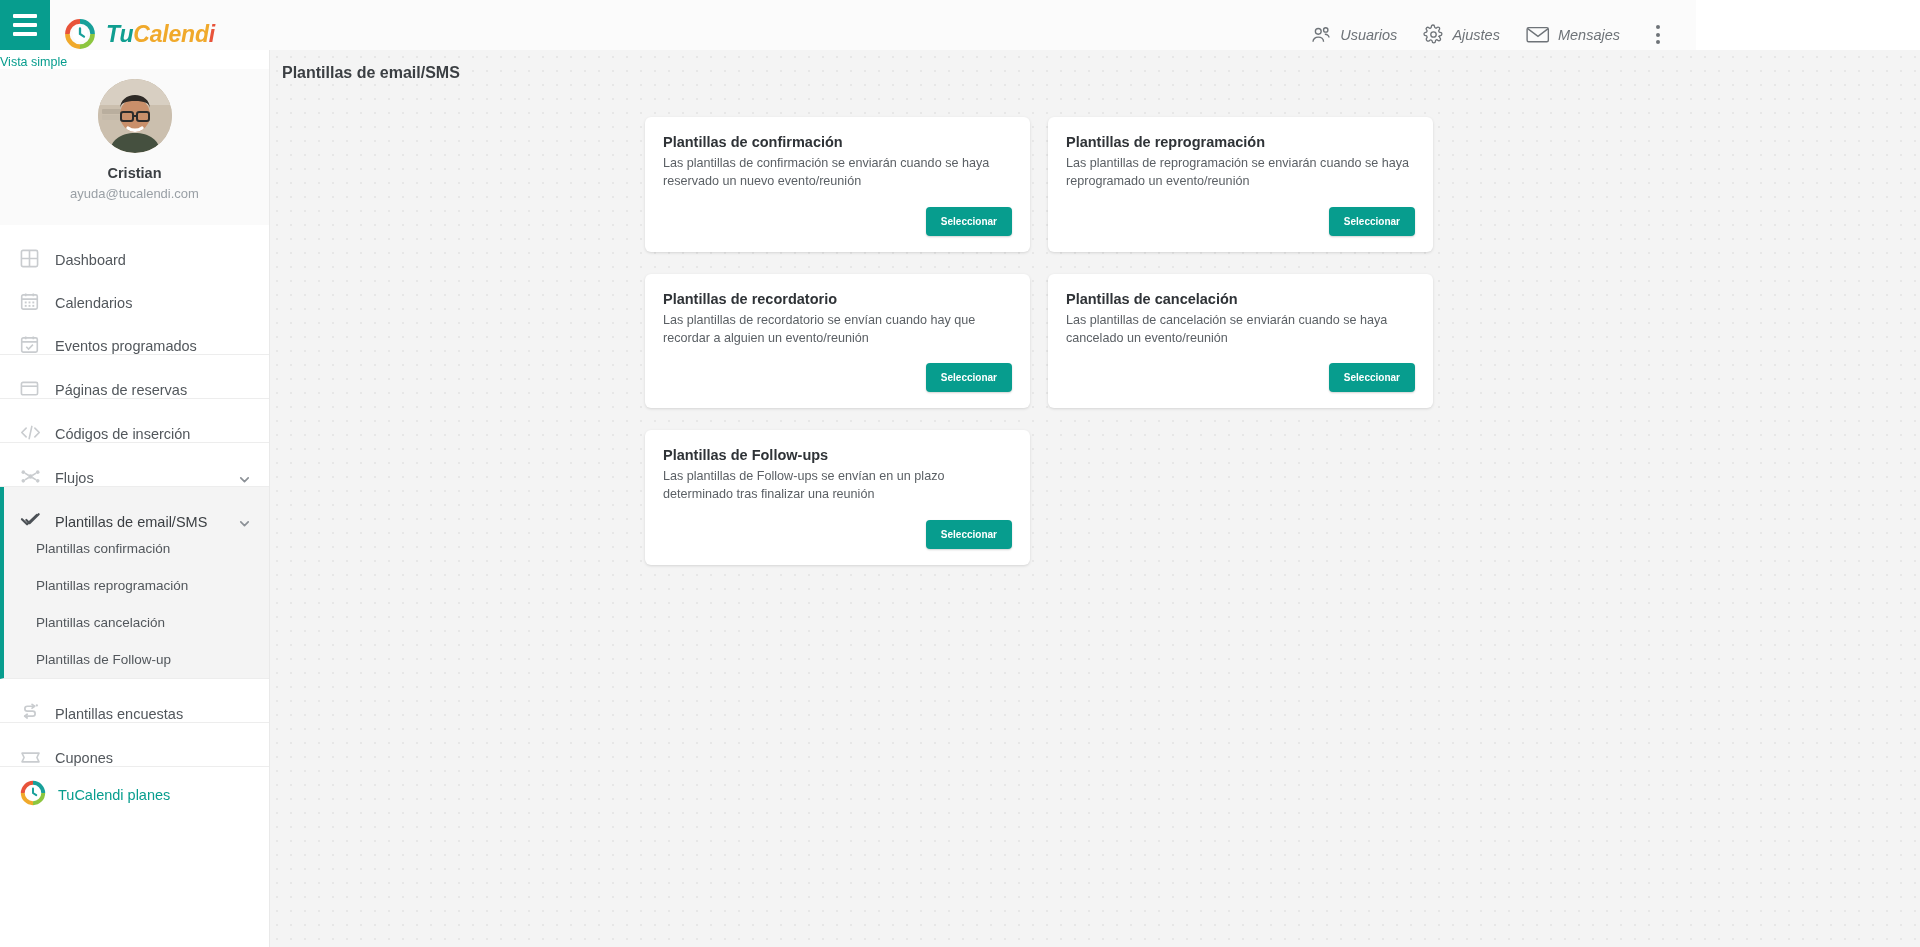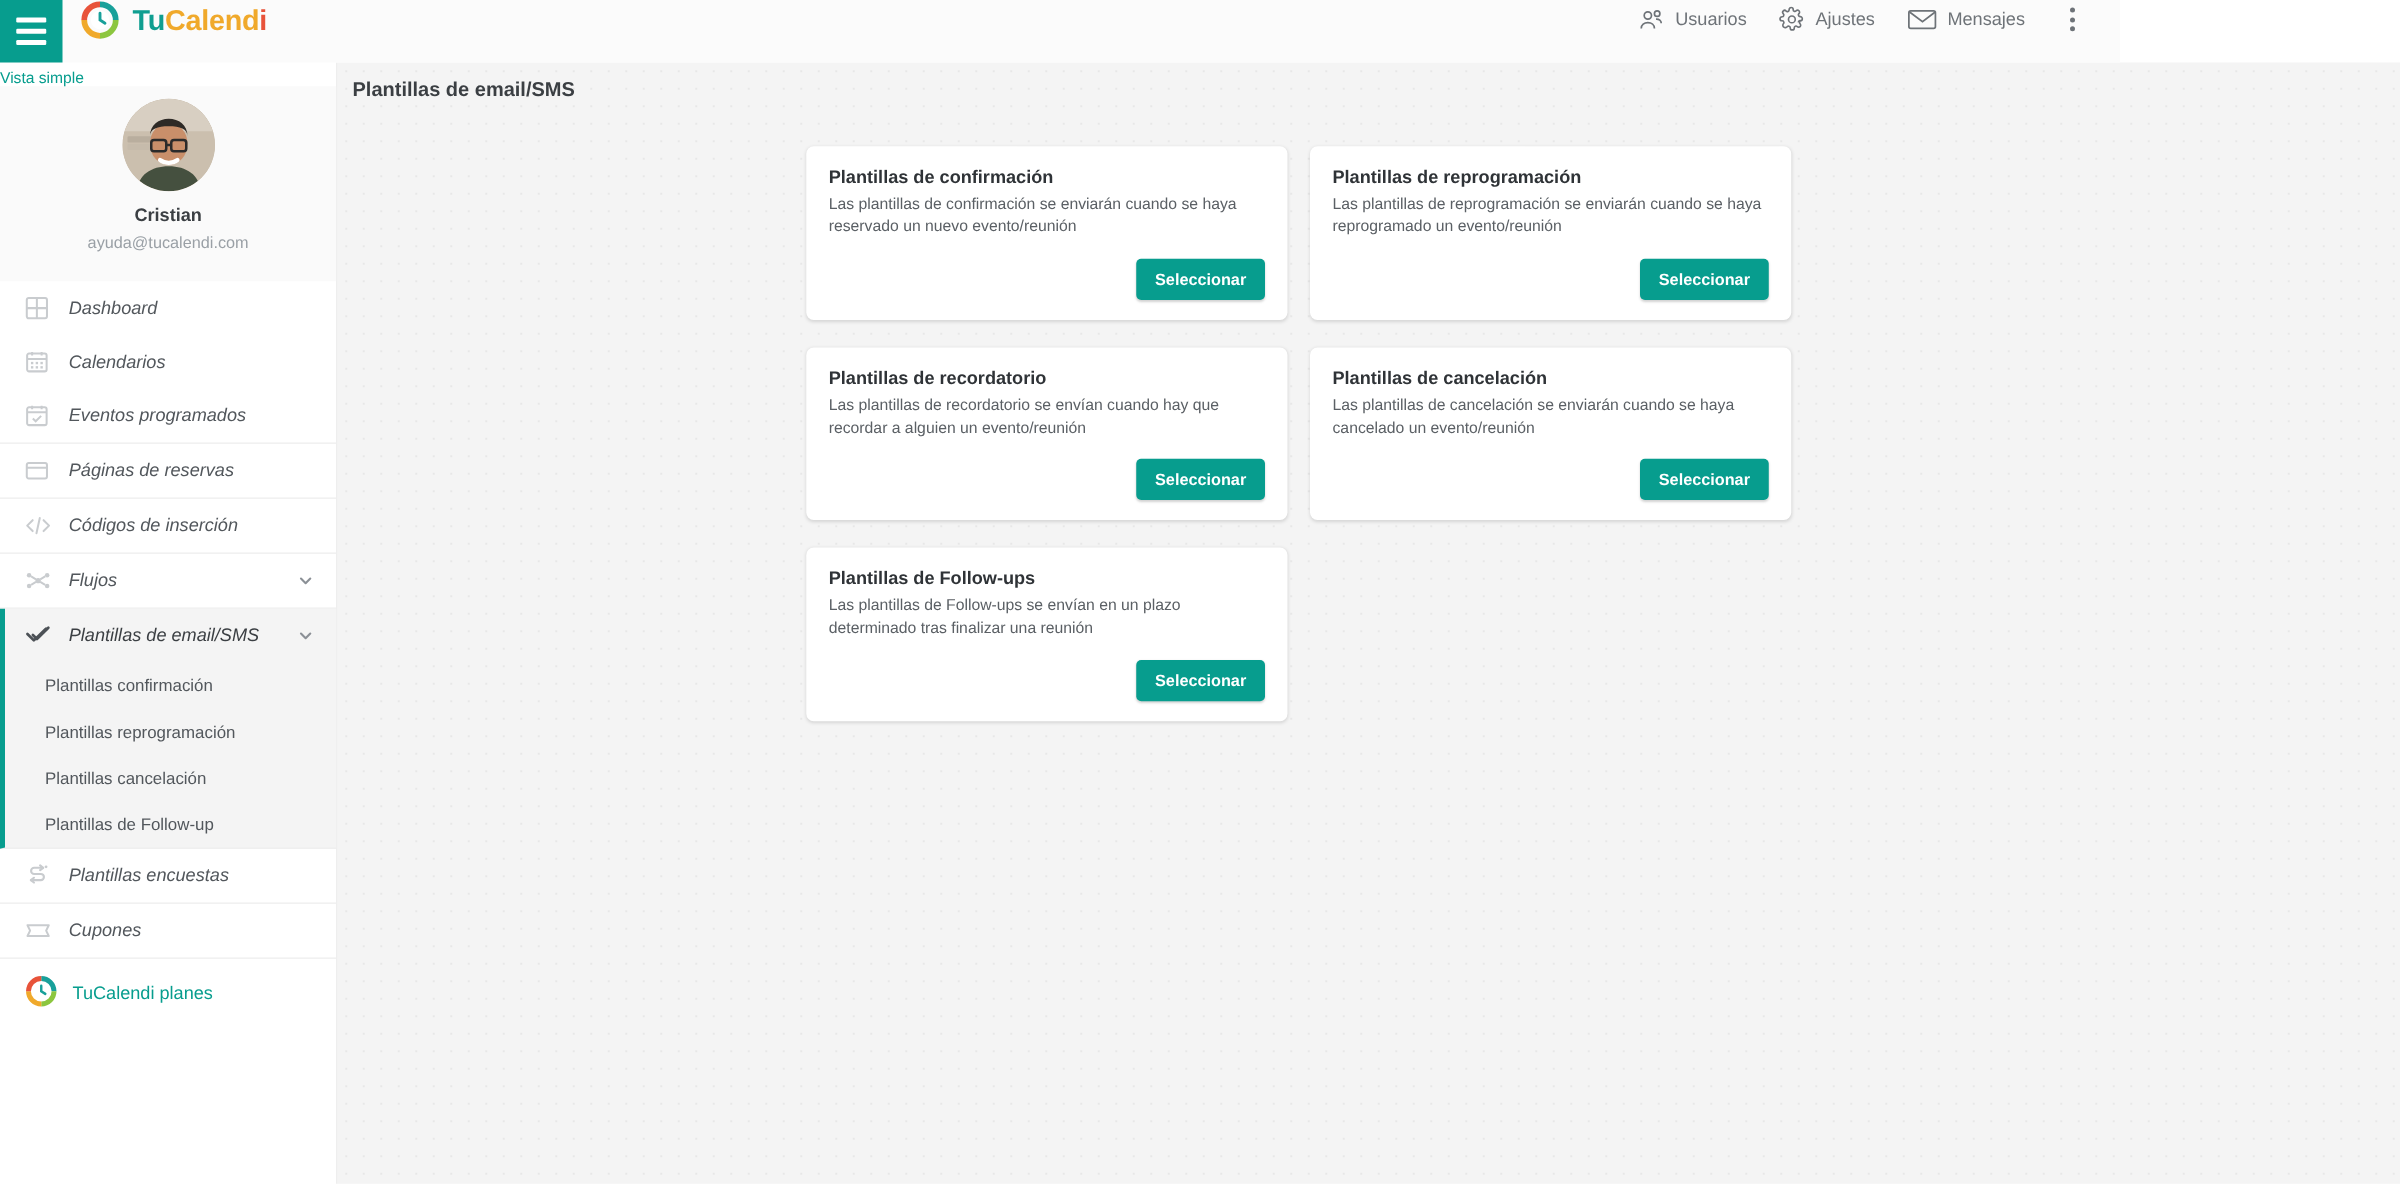--- a/index.html
+++ b/index.html
@@ -9,22 +9,23 @@
     font-family: "Liberation Sans", sans-serif;
     background: #ffffff;
     overflow: hidden;
   }
 
   
   .topbar {
     position: absolute; top: 0; left: 0;
     width: 1696px; height: 50px;
     background: #fbfbfb;
-    display: flex; align-items: flex-start;
+    display: flex; align-items: flex-end;
     z-index: 30;
+    font-style: italic;
   }
   .hamburger-box {
     width: 50px; height: 50px;
     background: #079d8e;
     display: flex; flex-direction: column;
     align-items: center; justify-content: center;
     gap: 5px; cursor: pointer; flex: 0 0 50px;
   }
   .hamburger-box span {
     display: block; width: 24px; height: 4px;
@@ -90,23 +91,23 @@
   .profile-name {
     font-size: 14.5px; font-weight: bold; color: #3b3f43;
     line-height: 1.35;
   }
   .profile-email { font-size: 13px; color: #9aa0a6; line-height: 1.5; }
 
   .nav { padding-bottom: 20px; }
   .nav-group { border-bottom: 1px solid #ededed; }
   .nav-group.no-border { border-bottom: none; }
   .nav-item {
-    display: flex; align-items: center;
+    display: flex; align-items: flex-end;
     height: 43px; padding: 0 18px 0 20px;
-    cursor: pointer; position: relative; font-style: italic;
+    cursor: pointer; position: relative;
   }
   .nav-item .ic {
     width: 28px; flex: 0 0 28px;
     display: flex; align-items: center; justify-content: flex-start;
     color: #c9cccf;
   }
   .nav-item .lbl {
     font-size: 14.5px; color: #52575c; margin-left: 7px;
     white-space: nowrap;
   }
@@ -167,21 +168,21 @@
     font-size: 14.5px; font-weight: bold; color: #2f3337;
     margin-bottom: 4px;
   }
   .card-desc {
     font-size: 12.6px; color: #5b6065; line-height: 1.45;
   }
   .card-actions { margin-top: auto; padding-top: 16px; text-align: right; }
   .btn-select {
     display: inline-block;
     background: #079d8e; color: #fff;
-    font-size: 13px; font-weight: bold;
+    font-size: 10px; font-weight: bold;
     border: none; border-radius: 4px;
     padding: 9px 15px; cursor: pointer;
     box-shadow: 0 1px 2px rgba(0,0,0,.18);
     font-family: "Liberation Sans", sans-serif;
   }
 </style>
 </head>
 <body>
 
 <div class="topbar">

